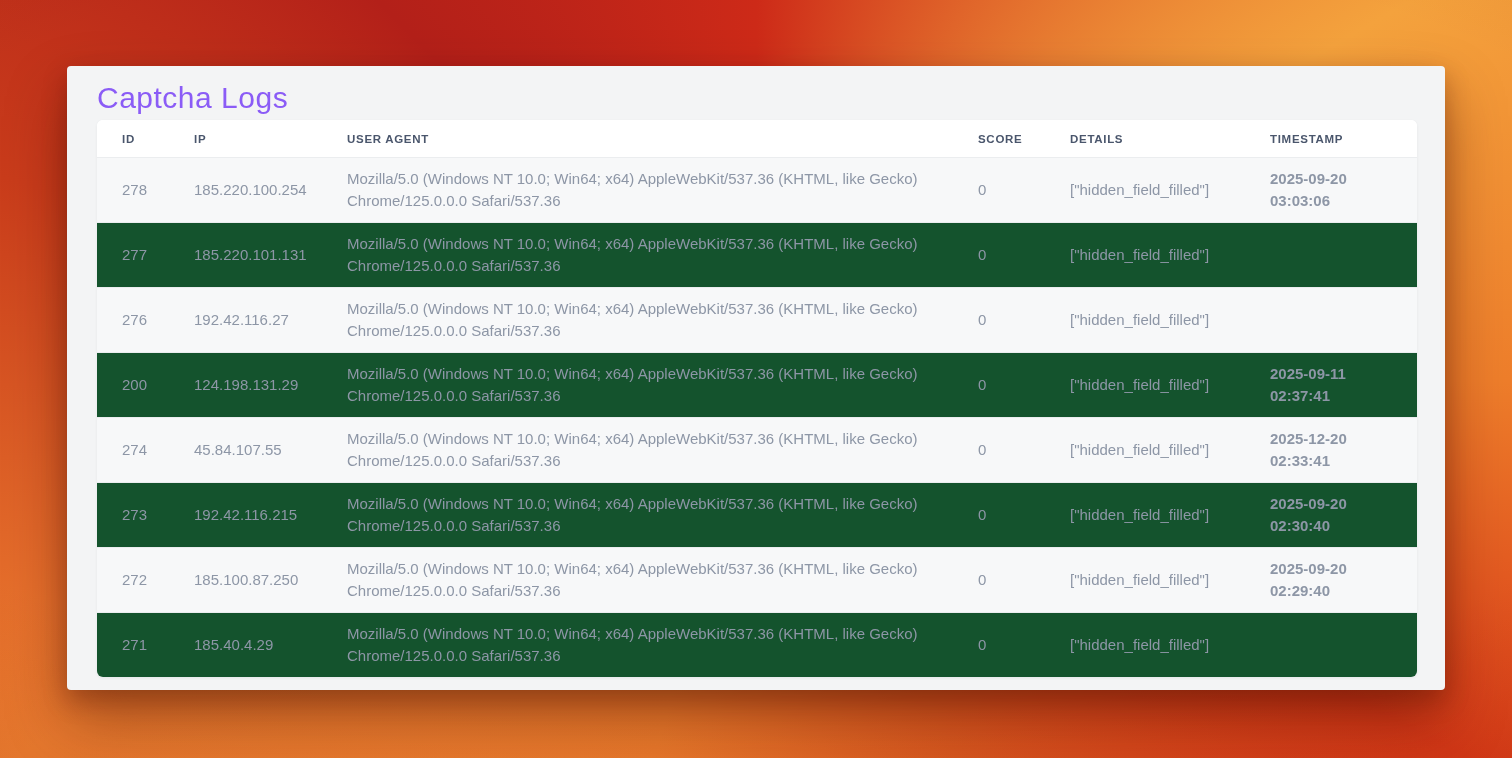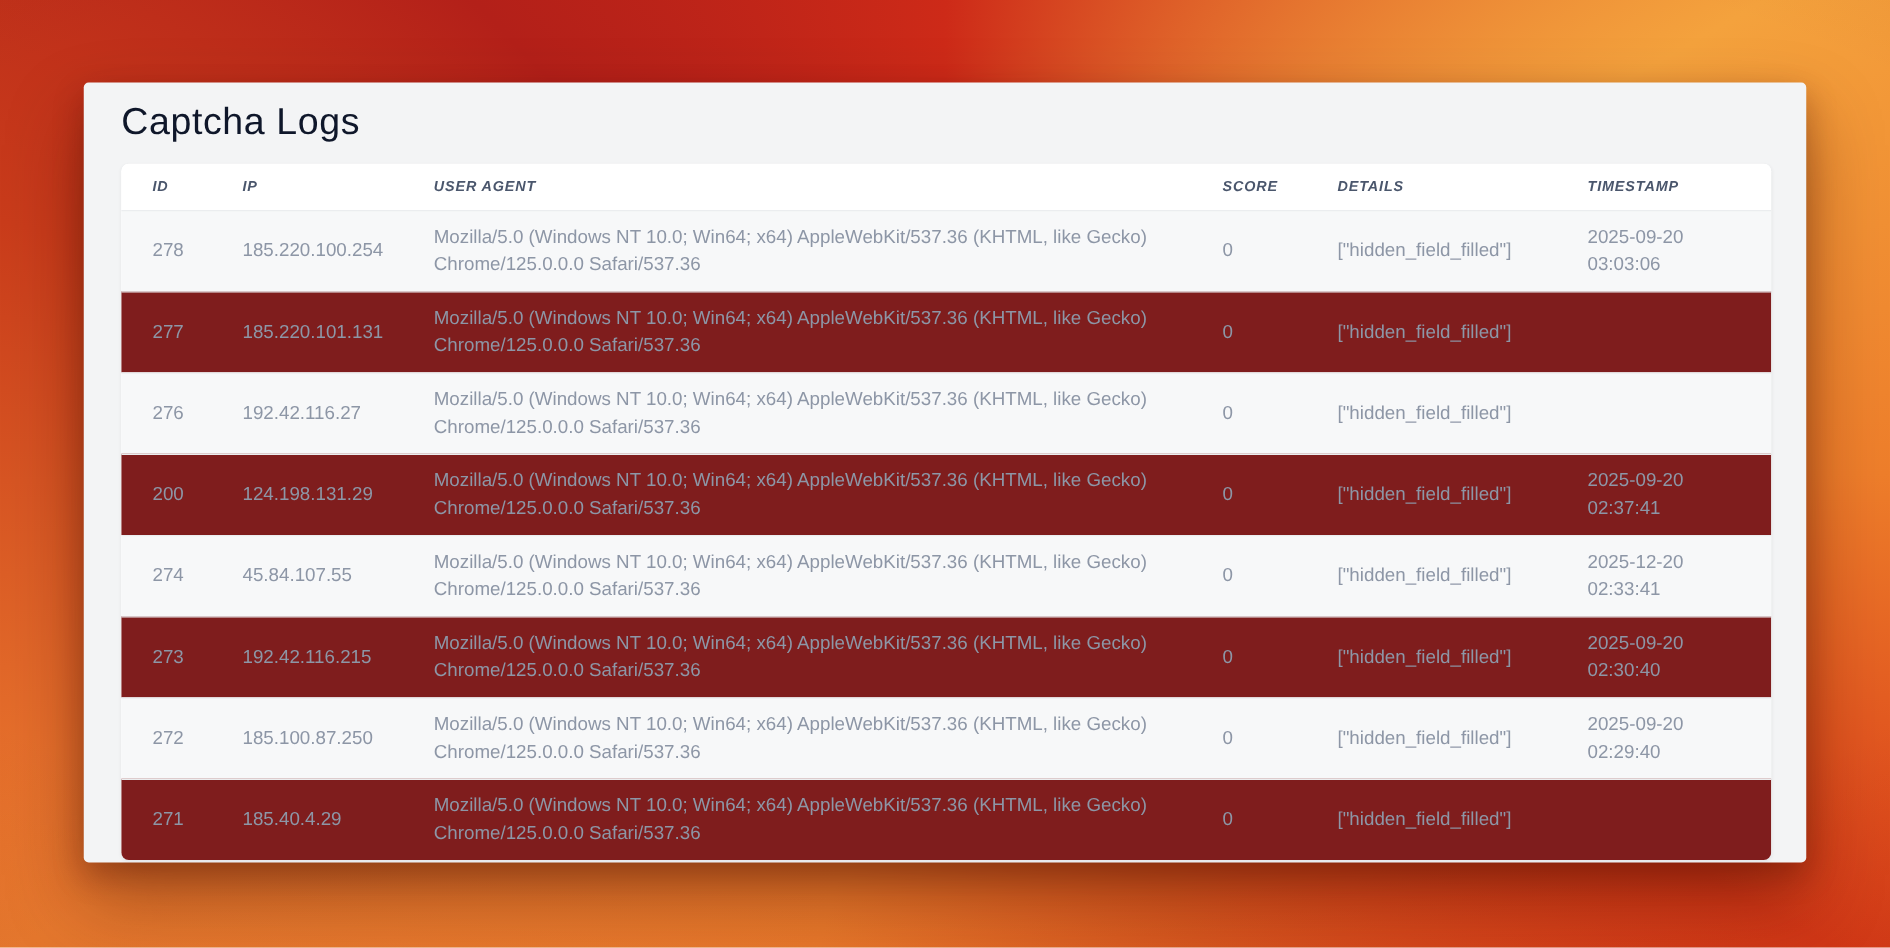--- a/index.html
+++ b/index.html
@@ -27,23 +27,23 @@
     background: #f3f4f5;
     border-radius: 4px;
     box-shadow: 0 30px 60px rgba(70,12,0,0.40), 0 10px 24px rgba(70,12,0,0.28);
     padding: 14px 30px 0 30px;
     overflow: hidden;
   }
   .title {
     font-size: 30px;
     font-weight: 500;
     letter-spacing: 0.5px;
-    color: #0f172a;
+    color: #8b5cf6;
     line-height: 36px;
-    margin-bottom: 15px;
+    margin-bottom: 4px;
   }
   .table {
     background: #ffffff;
     border-radius: 6px;
     overflow: hidden;
     box-shadow: 0 1px 3px rgba(40,50,70,0.07);
     width: 1320px;
   }
   .thead, .tr {
     display: grid;
@@ -54,37 +54,36 @@
   }
   .thead {
     height: 37px;
     background: #ffffff;
   }
   .th {
     font-size: 11.5px;
     font-weight: 700;
     letter-spacing: 0.7px;
     color: #4a566c;
-    font-style: italic;
   }
   .tr {
     min-height: 65px;
     border-top: 1px solid #ebedef;
-    background: #7f1d1d;
+    background: #14532d;
     padding-top: 10px;
     padding-bottom: 10px;
   }
   .tr:nth-child(odd) { background: #f7f8f9; }
   .td {
     font-size: 15px;
     color: #8d96a6;
     line-height: 22px;
   }
   .td-ua { padding-right: 24px; }
-  .td-timestamp { padding-right: 10px; }
+  .td-timestamp { padding-right: 10px; font-weight: bold; }
 </style>
 </head>
 <body>
 
 <div class="card">
   <h1 class="title">Captcha Logs</h1>
 
   <div class="table">
     <div class="thead">
       <div class="th">ID</div>
@@ -121,21 +120,21 @@
         <div class="td td-score">0</div>
         <div class="td td-details">["hidden_field_filled"]</div>
       </div>
 
       <div class="tr">
         <div class="td td-id">200</div>
         <div class="td td-ip">124.198.131.29</div>
         <div class="td td-ua">Mozilla/5.0 (Windows NT 10.0; Win64; x64) AppleWebKit/537.36 (KHTML, like Gecko) Chrome/125.0.0.0 Safari/537.36</div>
         <div class="td td-score">0</div>
         <div class="td td-details">["hidden_field_filled"]</div>
-        <div class="td td-timestamp">2025-09-20 02:37:41</div>
+        <div class="td td-timestamp">2025-09-11 02:37:41</div>
       </div>
 
       <div class="tr">
         <div class="td td-id">274</div>
         <div class="td td-ip">45.84.107.55</div>
         <div class="td td-ua">Mozilla/5.0 (Windows NT 10.0; Win64; x64) AppleWebKit/537.36 (KHTML, like Gecko) Chrome/125.0.0.0 Safari/537.36</div>
         <div class="td td-score">0</div>
         <div class="td td-details">["hidden_field_filled"]</div>
         <div class="td td-timestamp">2025-12-20 02:33:41</div>
       </div>

